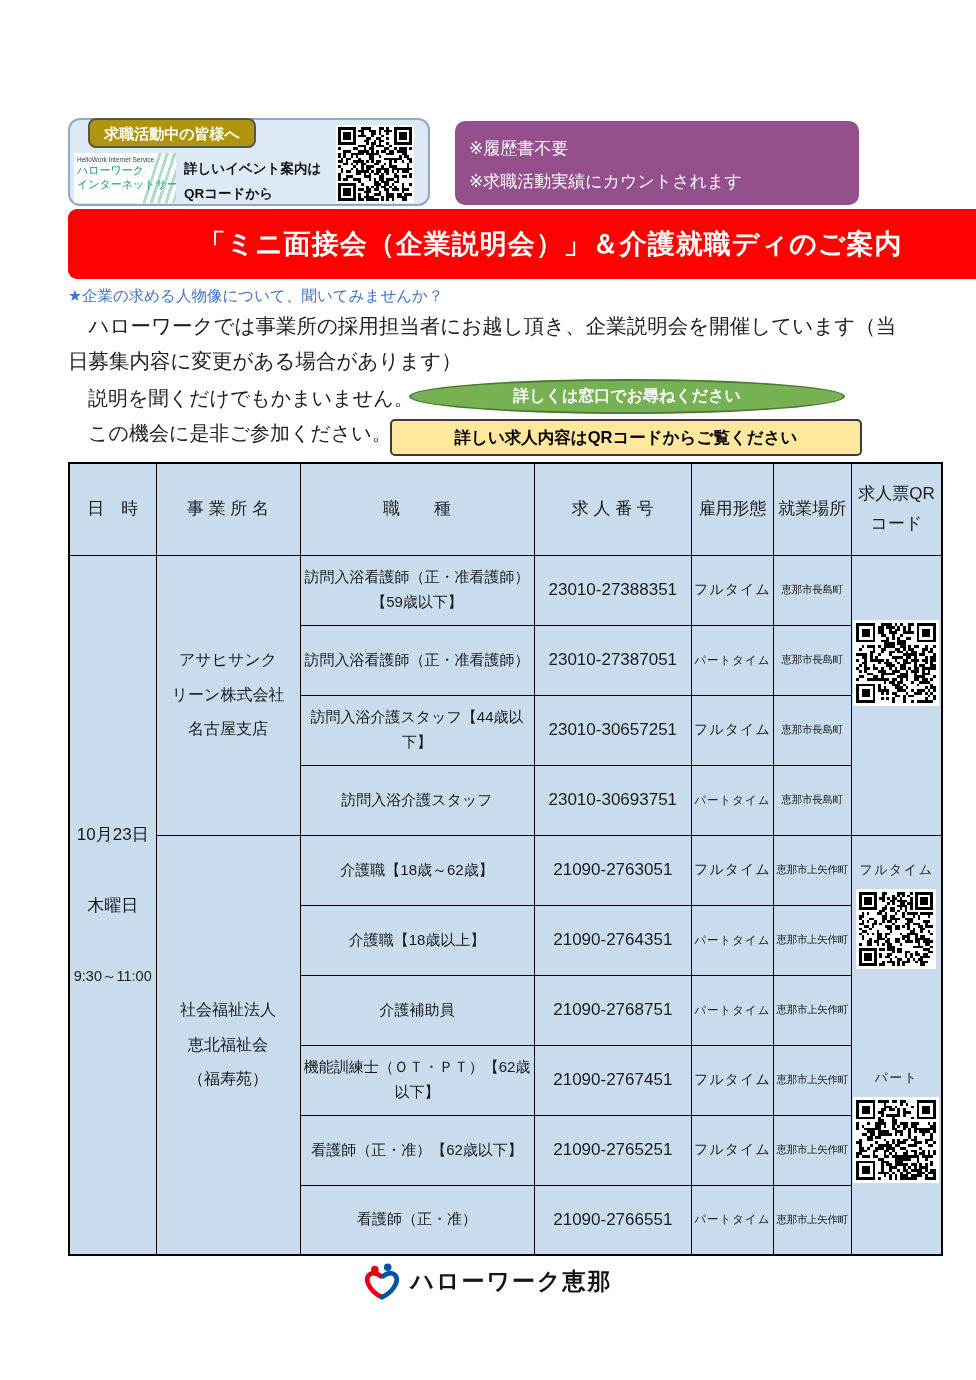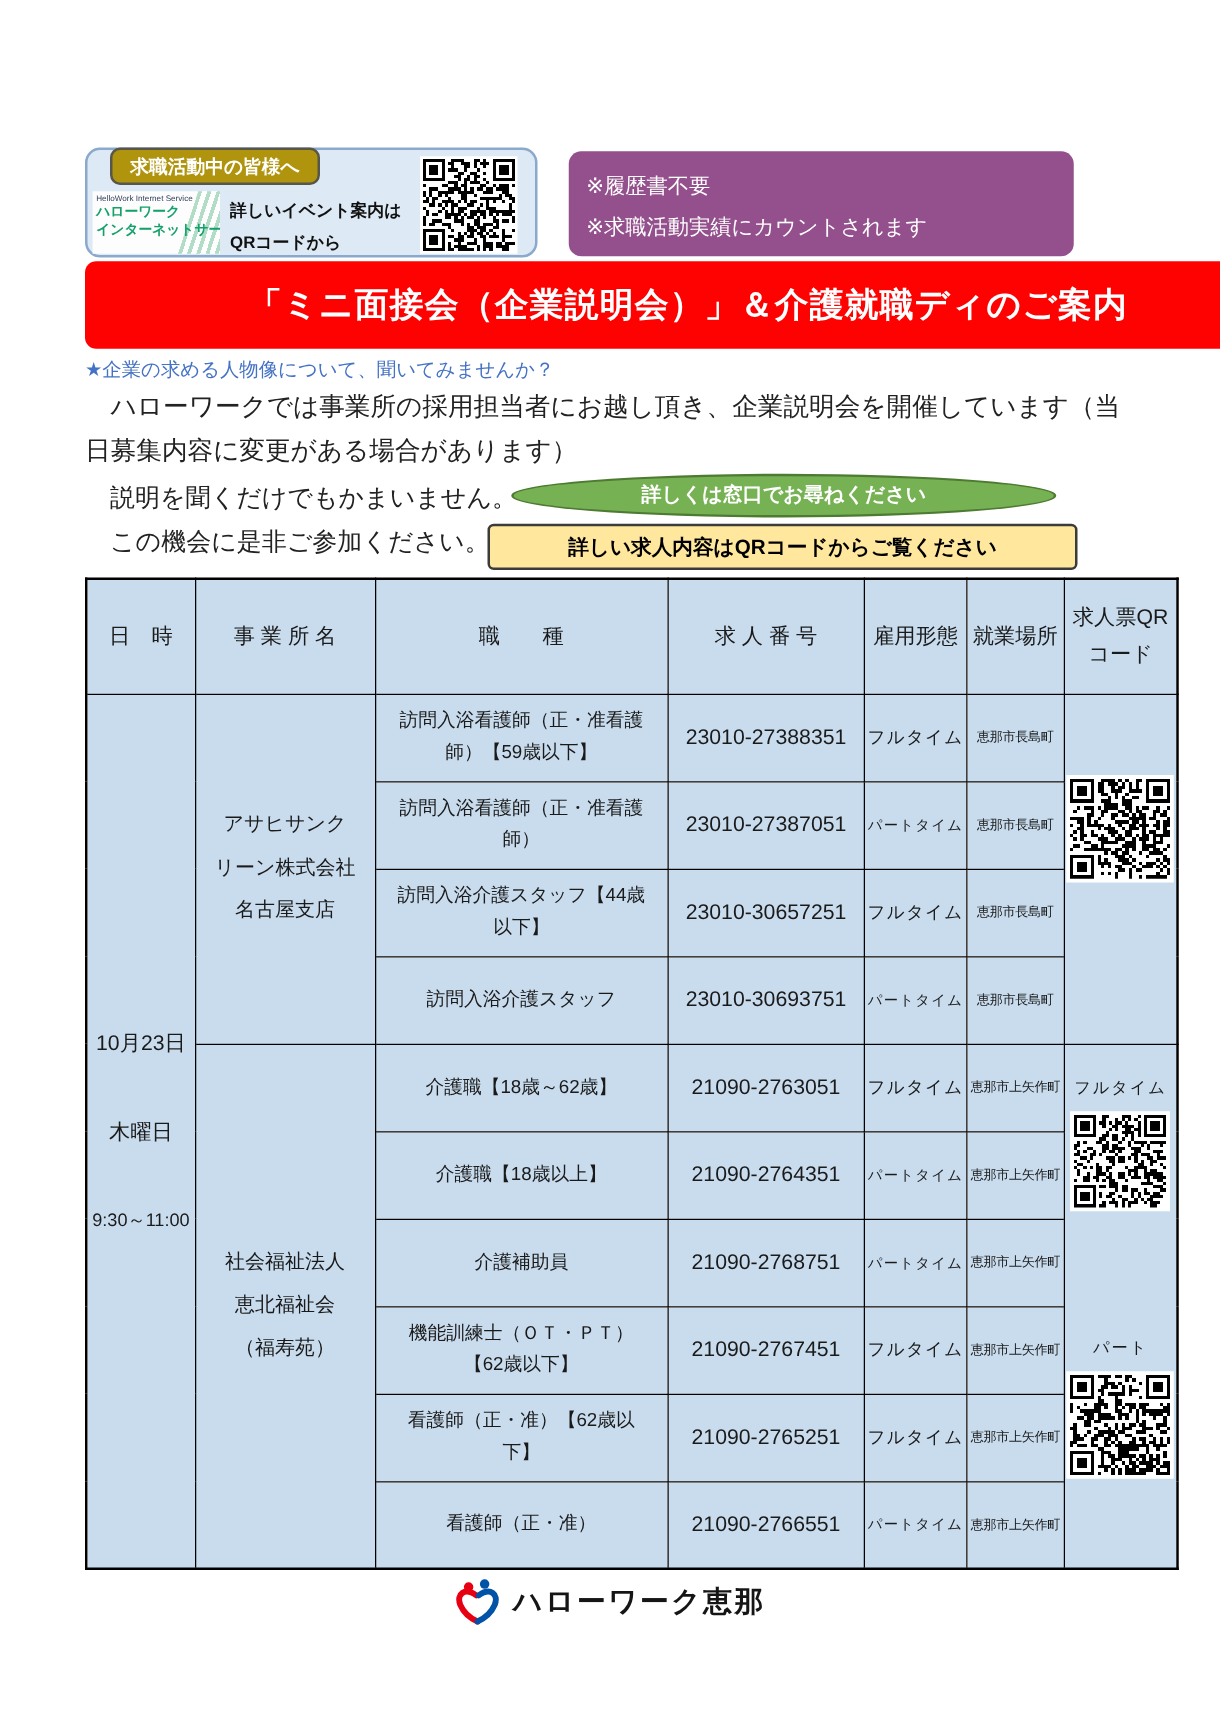--- a/index.html
+++ b/index.html
@@ -9,21 +9,21 @@
   
   .info-box{position:absolute;left:68px;top:118px;width:362px;height:88px;
     background:#dde9f4;border:2px solid #8aa9cc;border-radius:12px;box-sizing:border-box;}
   .gold-badge{position:absolute;left:18px;top:-2px;width:168px;height:30px;line-height:27px;
     background:#b1940e;border:2px solid #56564a;border-radius:8px;box-sizing:border-box;
     color:#fff;font-weight:bold;font-size:15px;text-align:center;}
   .hw-logo{position:absolute;left:4px;top:33px;width:102px;height:50px;background:#fcfdfc;overflow:hidden;}
   .hw-logo .stripe{position:absolute;right:-8px;top:-6px;width:34px;height:70px;transform:rotate(18deg);
     background:repeating-linear-gradient(90deg,#9fd4b8 0 3px,#ffffff 3px 7px);opacity:.8;}
   .hw-logo .en{position:relative;font-size:6.5px;color:#33415c;padding:3px 0 0 3px;white-space:nowrap;}
-  .hw-logo .jp{position:relative;font-size:11px;font-weight:bold;color:#14a06a;line-height:1.3;padding-left:3px;white-space:nowrap;}
+  .hw-logo .jp{position:relative;font-size:11px;font-weight:normal;color:#14a06a;line-height:1.3;padding-left:3px;white-space:nowrap;}
   .qr-caption{position:absolute;left:114px;top:37px;font-size:13.5px;font-weight:bold;color:#111;line-height:1.85;}
   .qr-small{position:absolute;right:14px;top:5px;width:78px;height:78px;background:#fff;padding:2px;box-sizing:border-box;}
 
   
   .note-box{position:absolute;left:455px;top:121px;width:404px;height:84px;background:#94508d;
     border-radius:10px;color:#fff;font-size:17px;box-sizing:border-box;padding:11px 0 0 14px;line-height:1.95;}
 
   
   .title-banner{position:absolute;left:68px;top:209px;width:965px;height:70px;background:#fe0202;
     border-radius:9px;color:#fff;font-weight:bold;font-size:27px;letter-spacing:1px;
@@ -43,21 +43,21 @@
     border:2px solid #3b3b3b;border-radius:5px;color:#000;font-weight:bold;font-size:16.5px;
     display:flex;align-items:center;justify-content:center;box-sizing:border-box;}
 
   
   table.jobs{position:absolute;left:68px;top:462px;border-collapse:collapse;table-layout:fixed;
     border:2.5px solid #000;}
   table.jobs th,table.jobs td{border:1.5px solid #000;background:#c9dcee;box-sizing:border-box;
     text-align:center;color:#1a1a1a;overflow:hidden;}
   table.jobs th{height:92px;font-size:17px;font-weight:normal;line-height:1.8;}
   table.jobs tr.datarow{height:70px;}
-  td.job{font-size:15px;line-height:1.65;padding:2px 12px;}
+  td.job{font-size:15px;line-height:1.65;padding:2px 0;}
   td.num{font-size:17px;white-space:nowrap;padding:0 14px;letter-spacing:0;}
   td.emp{padding:0 2px;white-space:nowrap;}
   td.emp.emp-full{font-size:14px;letter-spacing:1px;}
   td.emp.emp-part{font-size:11.5px;letter-spacing:1px;}
   td.loc{font-size:10.5px;letter-spacing:-0.3px;white-space:nowrap;padding:0 1px;}
   td.company{font-size:16px;line-height:2.15;padding:0 4px;}
   td.dt{vertical-align:middle;padding:0 2px;}
   .dt-date{font-size:17px;margin-bottom:48px;}
   .dt-day{font-size:17px;margin-bottom:50px;}
   .dt-time{font-size:14.5px;white-space:nowrap;}

